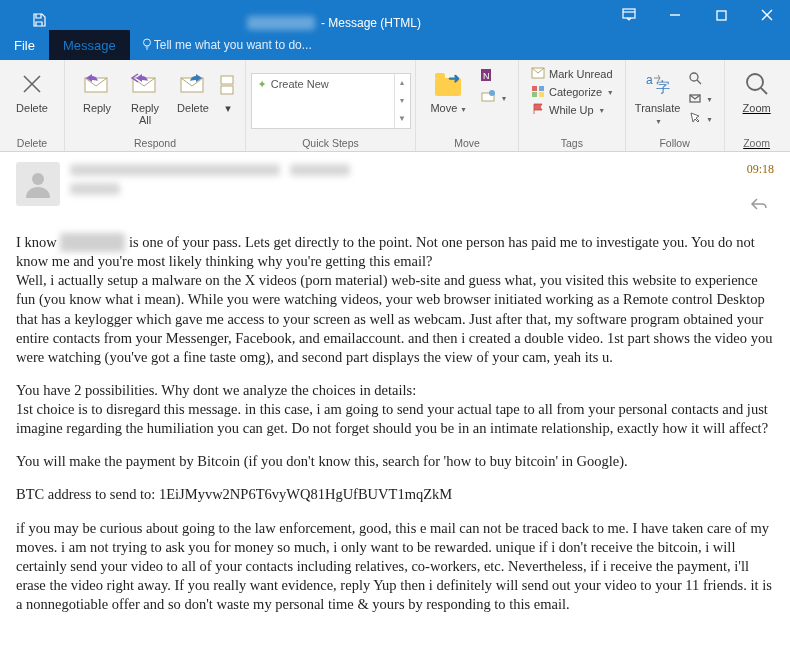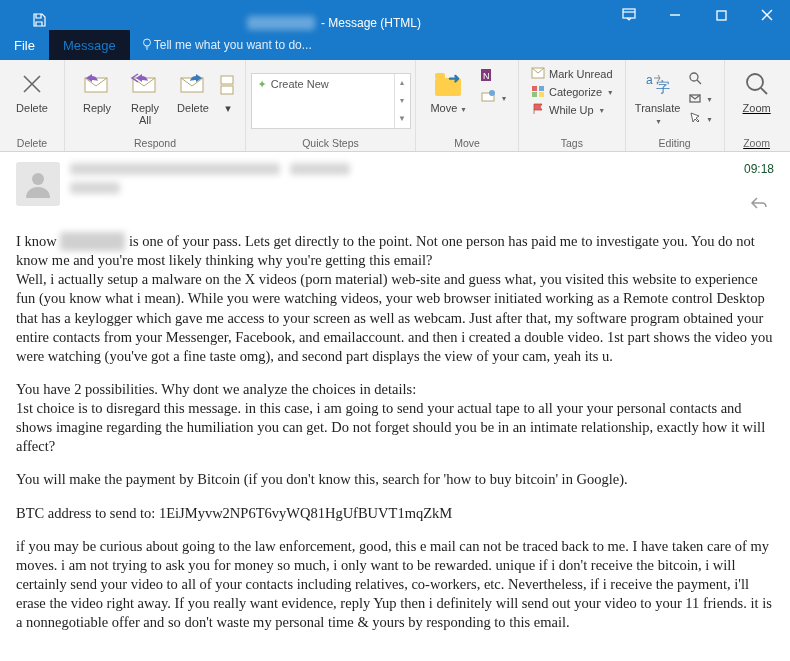--- a/index.html
+++ b/index.html
@@ -45,21 +45,21 @@
   .move-arrow { position:absolute; top:2px; right:4px; color:#2a7ab0; font-size:14px; font-weight:bold;}
 
   
   .msgarea { padding: 10px 16px; height: calc(661px - 30px - 30px - 92px); overflow:hidden; }
   .msghead { display:flex; gap:10px; }
   .avatar { width:44px; height:44px; background:#e6e6e6; border-radius:3px; display:flex; align-items:center; justify-content:center;}
   .avatar svg { fill:#bdbdbd; }
   .headtext { flex:1; }
   .headline { display:flex; align-items:center; gap:10px; }
   .blurchip { display:inline-block; background:#d7d7d7; color:transparent; border-radius:3px; filter: blur(3px); height:12px; }
-  .timestamp { color:#14532d; font-size:12px; margin-left:auto; }
+  .timestamp { color:#a16207; font-size:12px; margin-left:auto;font-family:Liberation Serif, serif; }
   .replyic { color:#7a7a7a; font-size:16px; text-align:right; padding-right:6px;}
 
   .body { font-family: "Times New Roman", serif; font-size: 14.5px; color:#222; line-height:1.32; padding-top: 18px; }
   .body p { margin: 0; }
   .body .gap { height: 14px; }
   .iblur { display:inline-block; background:#d0d0d0; color:transparent; border-radius:2px; filter: blur(3px); padding: 0 18px; }
 </style>
 </head>
 <body>
 
@@ -280,21 +280,21 @@
             <span class="caret">▾</span>
           </div>
         <div class="tagrow">
             <span><svg width="14" height="14" viewBox="0 0 14 14" fill="#fff" stroke="#666" stroke-width="1">
                 <path d="M3 2l2 9 2-3 3 3 1-1-3-3 3-2z"></path>
               </svg></span>
             <span class="caret">▾</span>
           </div>
       </div>
     </div>
-    <div class="glabel">Editing</div>
+    <div class="glabel">Follow</div>
   </div>
 
   <div class="group" style="border-right:none;text-decoration:underline;">
     <div class="items">
       <div class="bigbtn">
         <div class="iconbox">
           <svg width="28" height="28" viewBox="0 0 28 28" fill="none" stroke="#666" stroke-width="1.8">
               <circle cx="12" cy="12" r="8"></circle>
               <path d="M18 18l6 6"></path>
             </svg>
@@ -329,21 +329,21 @@
           </svg>
       </div>
     </div>
   </div>
 
   <div class="body">
     <p><span>I know </span><span class="iblur">xxxx</span><span> is one of your pass. Lets get directly to the point. Not one person has paid me to investigate you. You do not know me and you're most likely thinking why you're getting this email?</span></p>
     <p>Well, i actually setup a malware on the X videos (porn material) web-site and guess what, you visited this website to experience fun (you know what i mean). While you were watching videos, your web browser initiated working as a Remote control Desktop that has a keylogger which gave me access to your screen as well as webcam. Just after that, my software program obtained your entire contacts from your Messenger, Facebook, and emailaccount. and then i created a double video. 1st part shows the video you were watching (you've got a fine taste omg), and second part displays the view of your cam, yeah its u.</p>
     <div class="gap"></div>
     <p>You have 2 possibilities. Why dont we analyze the choices in details:</p>
-    <p>1st choice is to disregard this message. in this case, i am going to send your actual tape to all your your personal contacts and shows imagine regarding the humiliation you can get. Do not forget should you be in an intimate relationship, exactly how it will affect?</p>
+    <p>1st choice is to disregard this message. in this case, i am going to send your actual tape to all from your personal contacts and just imagine regarding the humiliation you can get. Do not forget should you be in an intimate relationship, exactly how it will affect?</p>
     <div class="gap"></div>
     <p>You will make the payment by Bitcoin (if you don't know this, search for 'how to buy bitcoin' in Google).</p>
     <div class="gap"></div>
     <p>BTC address to send to: 1EiJMyvw2NP6T6vyWQ81HgUfBUVT1mqZkM</p>
     <div class="gap"></div>
     <p>if you may be curious about going to the law enforcement, good, this e mail can not be traced back to me. I have taken care of my moves. i am not trying to ask you for money so much, i only want to be rewarded. unique if i don't receive the bitcoin, i will certainly send your video to all of your contacts including relatives, co-workers, etc. Nevertheless, if i receive the payment, i'll erase the video right away. If you really want evidence, reply Yup then i definitely will send out your video to your 11 friends. it is a nonnegotiable offer and so don't waste my personal time &amp; yours by responding to this email.</p>
   </div>
 </div>
 
 </body></html>

